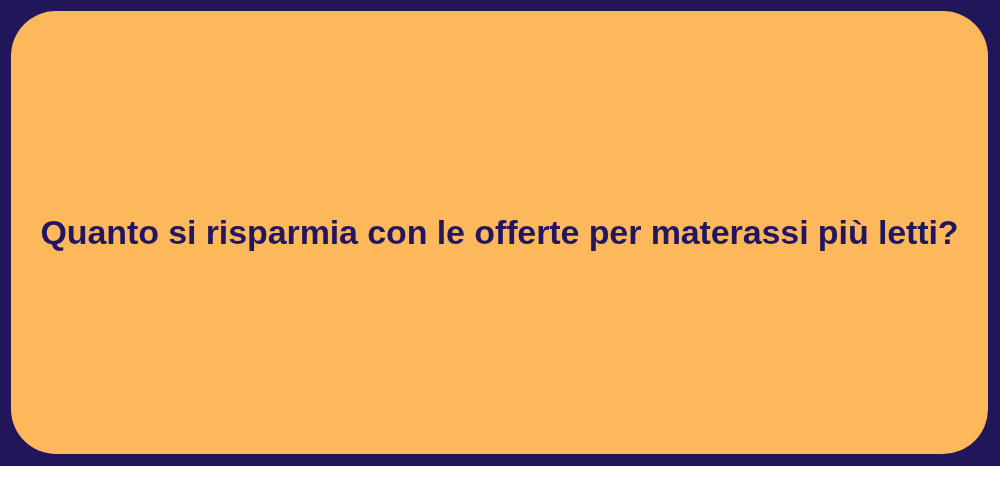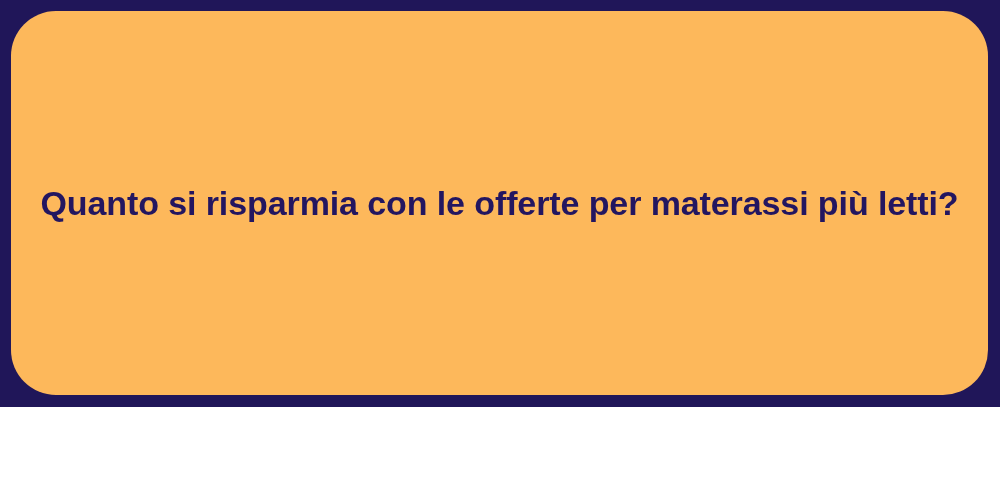--- a/index.html
+++ b/index.html
@@ -12,21 +12,21 @@
     width: 1000px;
     height: 500px;
     overflow: hidden;
   }
 
   
   .banner-frame {
     position: relative;
     box-sizing: border-box;
     width: 1000px;
-    height: 407px;
+    height: 466px;
     background: #201659;
     padding: 11px 12px 12px 11px;
   }
 
   
   .banner-card {
     box-sizing: border-box;
     width: 100%;
     height: 100%;
     background: #fdb85b;

